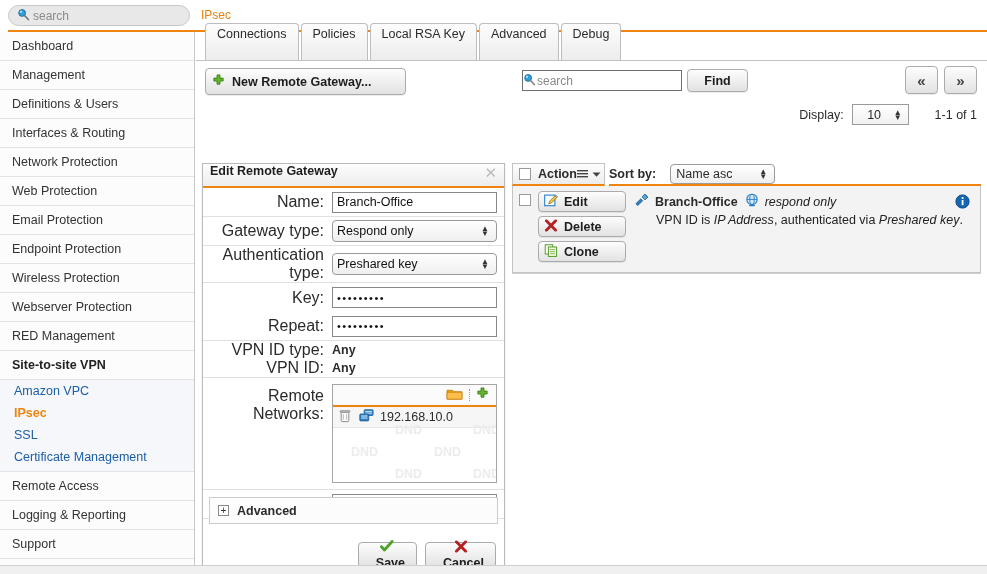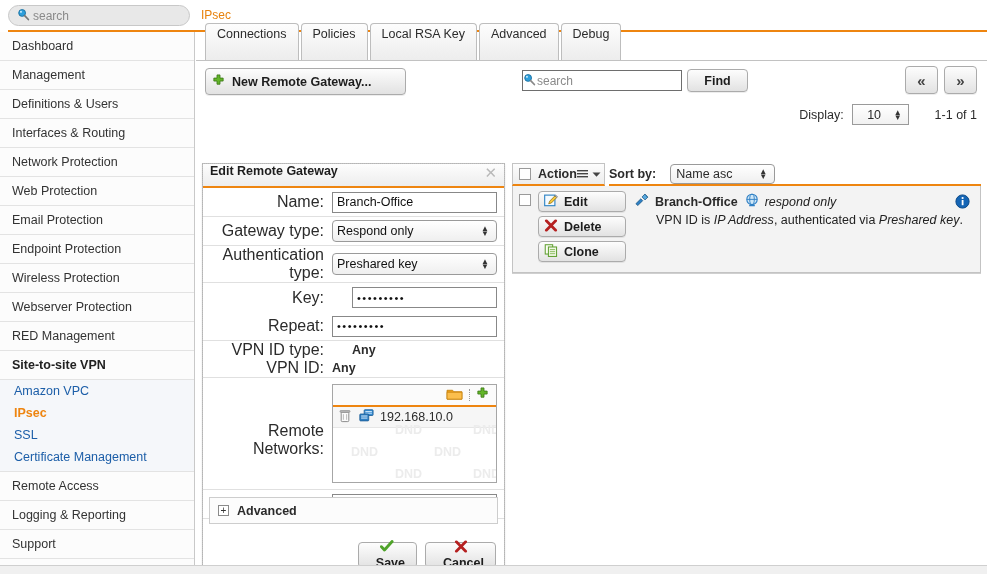--- a/index.html
+++ b/index.html
@@ -180,21 +180,21 @@
   #editpanel .phead .x {
     margin-left: auto; color: #b9b9b9; font-size: 15px; font-weight: normal;
     cursor: default;
   }
   .frow {
     display: flex; align-items: center;
     min-height: 29px;
     padding: 0 7px;
     border-bottom: 1px solid #e0e0e0;
   }
-  .frow.nb { border-bottom: none; gap: 20px; }
+  .frow.nb { border-bottom: none; }
   .flabel {
     width: 122px; text-align: right; padding-right: 8px;
     font-size: 16px; color: #2b2b2b; flex: none;
   }
   .finput {
     flex: 1; height: 21px;
     border: 1px solid #888; background: #fff;
     display: flex; align-items: center;
     padding: 0 4px; font-size: 12.5px; color: #111;
   }
@@ -208,21 +208,21 @@
   }
   .fselect .arrows {
     position: absolute; right: 7px; top: 50%; transform: translateY(-50%);
     display: flex; flex-direction: column; line-height: 5px; font-size: 8px; color: #333;
   }
   .fstatic { font-weight: bold; font-size: 12.5px; }
   .dots { letter-spacing: 1.5px; font-size: 11px; }
 
   
   #rnrow { align-items: flex-start; padding-top: 6px; padding-bottom: 6px; }
-  #rnrow .flabel { padding-top: 3px; margin-top: 35px; }
+  #rnrow .flabel { padding-top: 3px; }
   #rnbox {
     flex: 1; height: 99px;
     border: 1px solid #a6a6a6;
     background: #fff;
     position: relative; overflow: hidden;
   }
   #rnbox .rnhead {
     height: 22px;
     background: #fbfbfb;
     border-bottom: 2px solid #ee8510;

